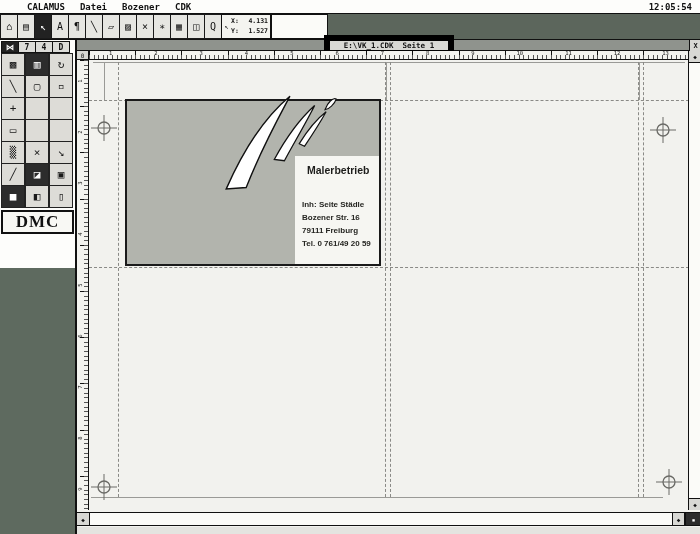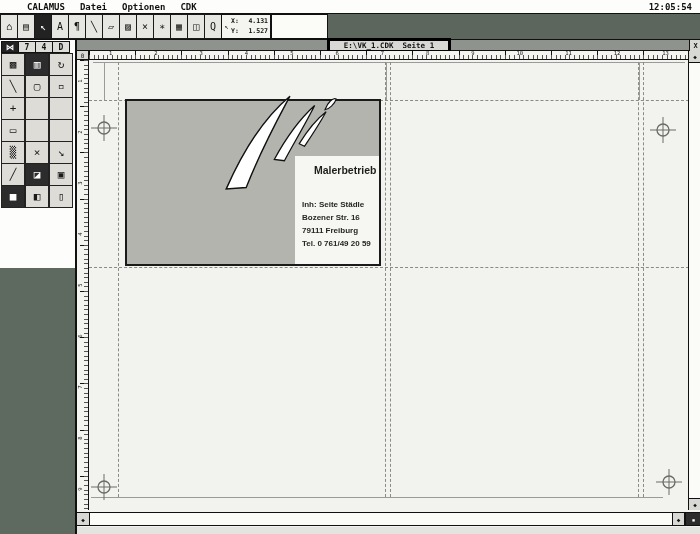--- a/index.html
+++ b/index.html
@@ -48,21 +48,21 @@
   .dmc { margin:2px 1px 0 1px; height:24px; border:2px solid #111; background:#f8f8f4;
     font-family:"Liberation Serif", serif; font-weight:bold; font-size:17px; letter-spacing:1px;
     color:#111; display:flex; align-items:center; justify-content:center; }
   .sfill { position:absolute; left:0; top:228px; width:75px; height:266px; background:#5e6a5f; }
 
   
   .window { position:absolute; left:76px; top:40px; width:624px; height:494px;
     background:#f2f2ee; border-left:1px solid #111; }
   .titlebar { position:absolute; left:0; top:0; width:624px; height:11px; background:#8f938d;
     border-bottom:1px solid #111; display:flex; align-items:center; justify-content:center; }
-  .titlebox { background:#d8d8d4; border:3px solid #000000; font-size:7.5px; font-weight:bold;
+  .titlebox { background:#d8d8d4; border:6px solid #000000; font-size:7.5px; font-weight:bold;
     color:#111; line-height:9px; padding:0 14px; white-space:pre; }
   .closebox { position:absolute; right:0; top:0; width:12px; height:11px; background:#d8d8d4;
     border-left:1px solid #111; font-size:7px; font-weight:bold; color:#111;
     display:flex; align-items:center; justify-content:center; }
   .origin { position:absolute; left:0; top:11px; width:12px; height:9px; background:#d8d8d4;
     border-right:1px solid #111; border-bottom:1px solid #111; font-size:6px; color:#111;
     display:flex; align-items:center; justify-content:center; }
   .hruler { position:absolute; left:12px; top:11px; width:600px; height:9px; background:#f3f3ef;
     border-bottom:1px solid #111;
     background-image:
@@ -100,21 +100,21 @@
     background:#f6f6f2; z-index:1; }
   .banner { position:absolute; left:94px; top:40px; width:158px; height:16px;
     background:#2f332e; z-index:2; display:flex; align-items:center; justify-content:flex-end;
     padding-right:5px; }
   .brand { color:#f4f4f0; font-size:10.5px; font-weight:bold; letter-spacing:0.8px; }
   .brush { position:absolute; left:88px; top:-8px; width:130px; height:95px; z-index:3;
     transform:rotate(-4deg); }
   .services { position:absolute; left:9px; top:48px; width:115px; list-style:none; z-index:4; }
   .service { font-size:8px; font-weight:bold; color:#35352f; line-height:1.2;
     margin-bottom:6px; }
-  .subtitle { position:absolute; left:187px; top:63px; font-size:10.5px; font-weight:bold;
+  .subtitle { position:absolute; left:180px; top:63px; font-size:10.5px; font-weight:bold;
     color:#1d1d1b; z-index:4; }
   .addr { position:absolute; left:175px; top:97px; z-index:4; }
   .addr div { font-size:8px; font-weight:bold; color:#262622; line-height:13px; }
 
   
   .vscroll { position:absolute; right:0; top:11px; width:12px; height:459px;
     border-left:1px solid #111; background:#fafaf8; }
   .sarrow { width:12px; height:12px; background:#d8d8d4; border-bottom:1px solid #111;
     font-size:6px; color:#111; display:flex; align-items:center; justify-content:center; }
   .vtrack { position:absolute; left:0; top:12px; width:11px; height:434px; background:#fbfbf8; }
@@ -132,21 +132,21 @@
 </head>
 <body>
 
 <div class="screen">
 
   <div class="menubar">
     <div class="menu-items">
 
     <span class="menu-item">CALAMUS</span>
         <span class="menu-item">Datei</span>
-        <span class="menu-item">Optionen</span>
+        <span class="menu-item">Bozener</span>
         <span class="menu-item">CDK</span>
       </div>
     <div class="clock">12:05:54</div>
   </div>
 
   <div class="toolbar">
     <div class="tool-strip">
 
     <div class="tcell">
           <span class="tglyph">⌂</span>
@@ -226,20 +226,21 @@
         <div class="scell">▒</div>
         <div class="scell">×</div>
         <div class="scell">↘</div>
         <div class="scell">╱</div>
         <div class="scell dark">◪</div>
         <div class="scell">▣</div>
         <div class="scell dark">■</div>
         <div class="scell">◧</div>
         <div class="scell">▯</div>
       </div>
+    <div class="dmc">DMC</div>
     <div class="sfill"></div>
   </div>
 
   <div class="window">
     <div class="titlebar">
       <span class="titlebox">E:\VK_1.CDK  Seite 1</span>
       <span class="closebox">X</span>
     </div>
 
     <div class="origin">0</div>

